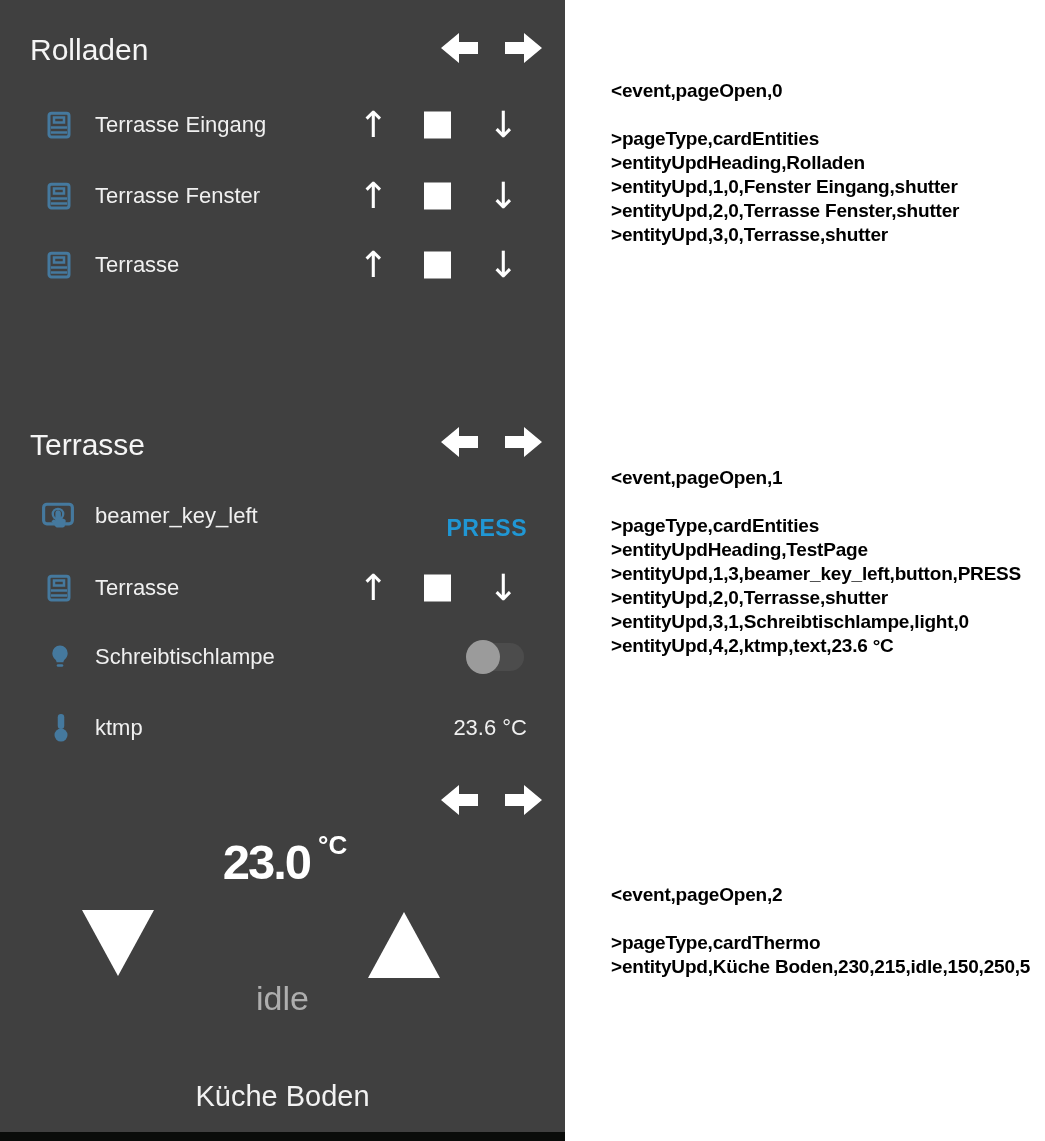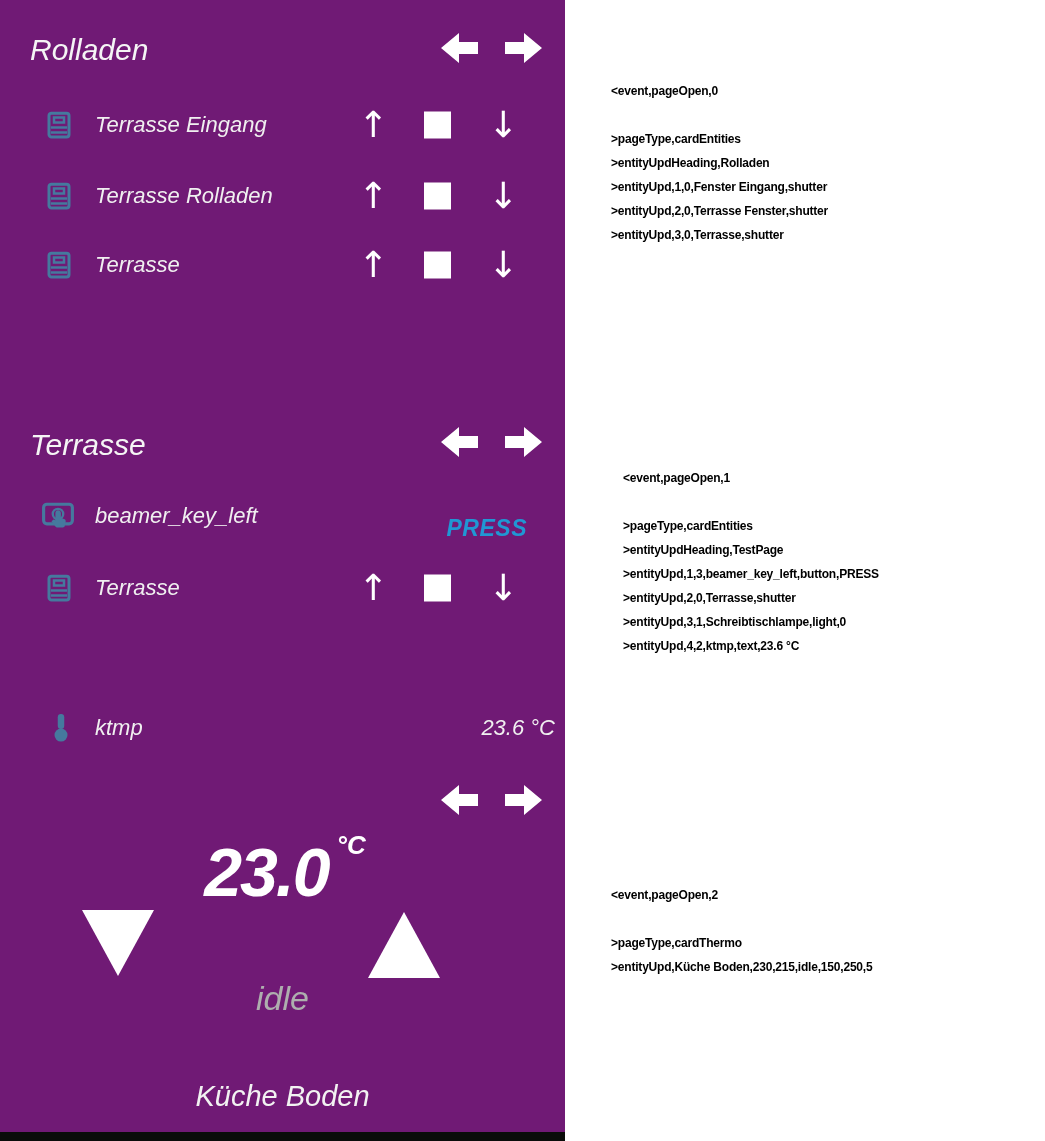--- a/index.html
+++ b/index.html
@@ -3,21 +3,21 @@
 <meta charset="utf-8">
 <style>
   html,body{margin:0;padding:0;}
   body{
     width:1045px;height:1141px;position:relative;background:#ffffff;
     font-family:"Liberation Sans", sans-serif;overflow:hidden;
   }
   
   #left-panel{
     position:absolute;left:0;top:0;width:565px;height:1141px;
-    background:#701a75;overflow:hidden;color:#f1f1f1;font-style:italic;
+    background:#404040;overflow:hidden;color:#f1f1f1;
   }
   .card-title{
     position:absolute;left:30px;font-size:30px;font-weight:400;color:#f5f5f5;
   }
   .nav{position:absolute;right:22px;display:flex;gap:27px;}
   .nav svg{display:block;}
   .nav polygon{fill:#ffffff;}
 
   .row{position:absolute;left:0;width:565px;height:44px;}
   .row .icon{position:absolute;left:44px;top:50%;transform:translateY(-50%);}
@@ -55,46 +55,46 @@
   .toggle .knob{
     position:absolute;left:0;top:0;width:34px;height:34px;
     border-radius:50%;background:#9b9b9b;
   }
 
   
   .temp-display{
     position:absolute;left:140px;top:838px;width:290px;text-align:center;
     color:#ffffff;line-height:1;white-space:nowrap;
   }
-  .temp-big{font-size:68px;font-weight:700;letter-spacing:-2px;}
+  .temp-big{font-size:49px;font-weight:700;letter-spacing:-2px;}
   .temp-unit{
     display:inline-block;font-size:26px;font-weight:700;vertical-align:top;
     margin-left:8px;transform:translateY(-6px);
   }
   .tri{position:absolute;top:910px;}
   .tri svg{display:block;}
   .tri polygon{fill:#ffffff;}
   .tri-down{left:82px;}
   .tri-up{left:368px;}
   .centered-line{position:absolute;left:0;width:565px;text-align:center;}
   .setpoint{top:946px;font-size:27px;color:#d9d9d9;}
   .state{top:979px;font-size:34px;color:#aeaeae;}
   .thermo-title{top:1080px;font-size:29px;color:#f2f2f2;}
   .bottom-strip{
     position:absolute;left:0;top:1132px;width:565px;height:9px;background:#0a0c0a;
   }
 
   
   .log{
     position:absolute;left:611px;color:#000000;font-weight:700;
-    font-size:12px;line-height:24px;letter-spacing:-0.2px;white-space:nowrap;
+    font-size:19px;line-height:24px;letter-spacing:-0.2px;white-space:nowrap;
   }
   .log .gap{height:24px;}
   #log-block-0{top:79px;}
-  #log-block-1{top:466px;margin-left:12px;}
+  #log-block-1{top:466px;}
   #log-block-2{top:883px;}
 
   .icon svg{display:block;}
 </style>
 </head>
 <body>
 
 <div id="left-panel">
 
   <div class="card-title" style="top:33px;">Rolladen</div>
@@ -124,21 +124,21 @@
 
   <div class="row" style="top:174px;">
     <span class="icon">
       <svg width="30" height="32" viewBox="0 0 24 24">
         <rect x="4" y="2.5" width="16" height="19" rx="2" fill="none" stroke="#45799e" stroke-width="2.4"></rect>
         <rect x="8" y="6" width="8" height="4" fill="none" stroke="#45799e" stroke-width="2"></rect>
         <line x1="5.5" y1="14" x2="18.5" y2="14" stroke="#45799e" stroke-width="2"></line>
         <line x1="5.5" y1="18" x2="18.5" y2="18" stroke="#45799e" stroke-width="2"></line>
       </svg>
     </span>
-    <span class="label">Terrasse Rolladen</span>
+    <span class="label">Terrasse Fenster</span>
     <span class="arrow-glyph ctl-up">↑</span>
     <span class="ctl-stop"></span>
     <span class="arrow-glyph ctl-down">↓</span>
   </div>
 
   <div class="row" style="top:243px;">
     <span class="icon">
       <svg width="30" height="32" viewBox="0 0 24 24">
         <rect x="4" y="2.5" width="16" height="19" rx="2" fill="none" stroke="#45799e" stroke-width="2.4"></rect>
         <rect x="8" y="6" width="8" height="4" fill="none" stroke="#45799e" stroke-width="2"></rect>
@@ -182,22 +182,35 @@
         <line x1="5.5" y1="14" x2="18.5" y2="14" stroke="#45799e" stroke-width="2"></line>
         <line x1="5.5" y1="18" x2="18.5" y2="18" stroke="#45799e" stroke-width="2"></line>
       </svg>
     </span>
     <span class="label">Terrasse</span>
     <span class="arrow-glyph ctl-up">↑</span>
     <span class="ctl-stop"></span>
     <span class="arrow-glyph ctl-down">↓</span>
   </div>
 
-
-  <div class="row" style="top:706px;padding-left:28px;">
+  <div class="row" style="top:635px;">
+    <span class="icon" style="left:46px;">
+      <svg width="28" height="32" viewBox="0 0 24 24">
+        <path d="M12 2.2a6.6 6.6 0 0 1 6.6 6.6c0 2.5-1.4 4.2-2.6 5.4-.7.8-1 1.3-1 2.2H9c0-.9-.3-1.4-1-2.2C6.8 13 5.4 11.3 5.4 8.8A6.6 6.6 0 0 1 12 2.2z" fill="#45799e"></path>
+        <rect x="9.2" y="18.2" width="5.6" height="2.2" rx="1.1" fill="#45799e"></rect>
+      </svg>
+    </span>
+    <span class="label">Schreibtischlampe</span>
+    <span class="toggle">
+      <span class="track"></span>
+      <span class="knob"></span>
+    </span>
+  </div>
+
+  <div class="row" style="top:706px;">
     <span class="icon" style="left:48px;">
       <svg width="26" height="36" viewBox="0 0 24 30">
         <rect x="9" y="2" width="6" height="14" rx="3" fill="#45799e"></rect>
         <circle cx="12" cy="21.5" r="6" fill="#45799e"></circle>
       </svg>
     </span>
     <span class="label">ktmp</span>
     <span class="value">23.6 °C</span>
   </div>
 

